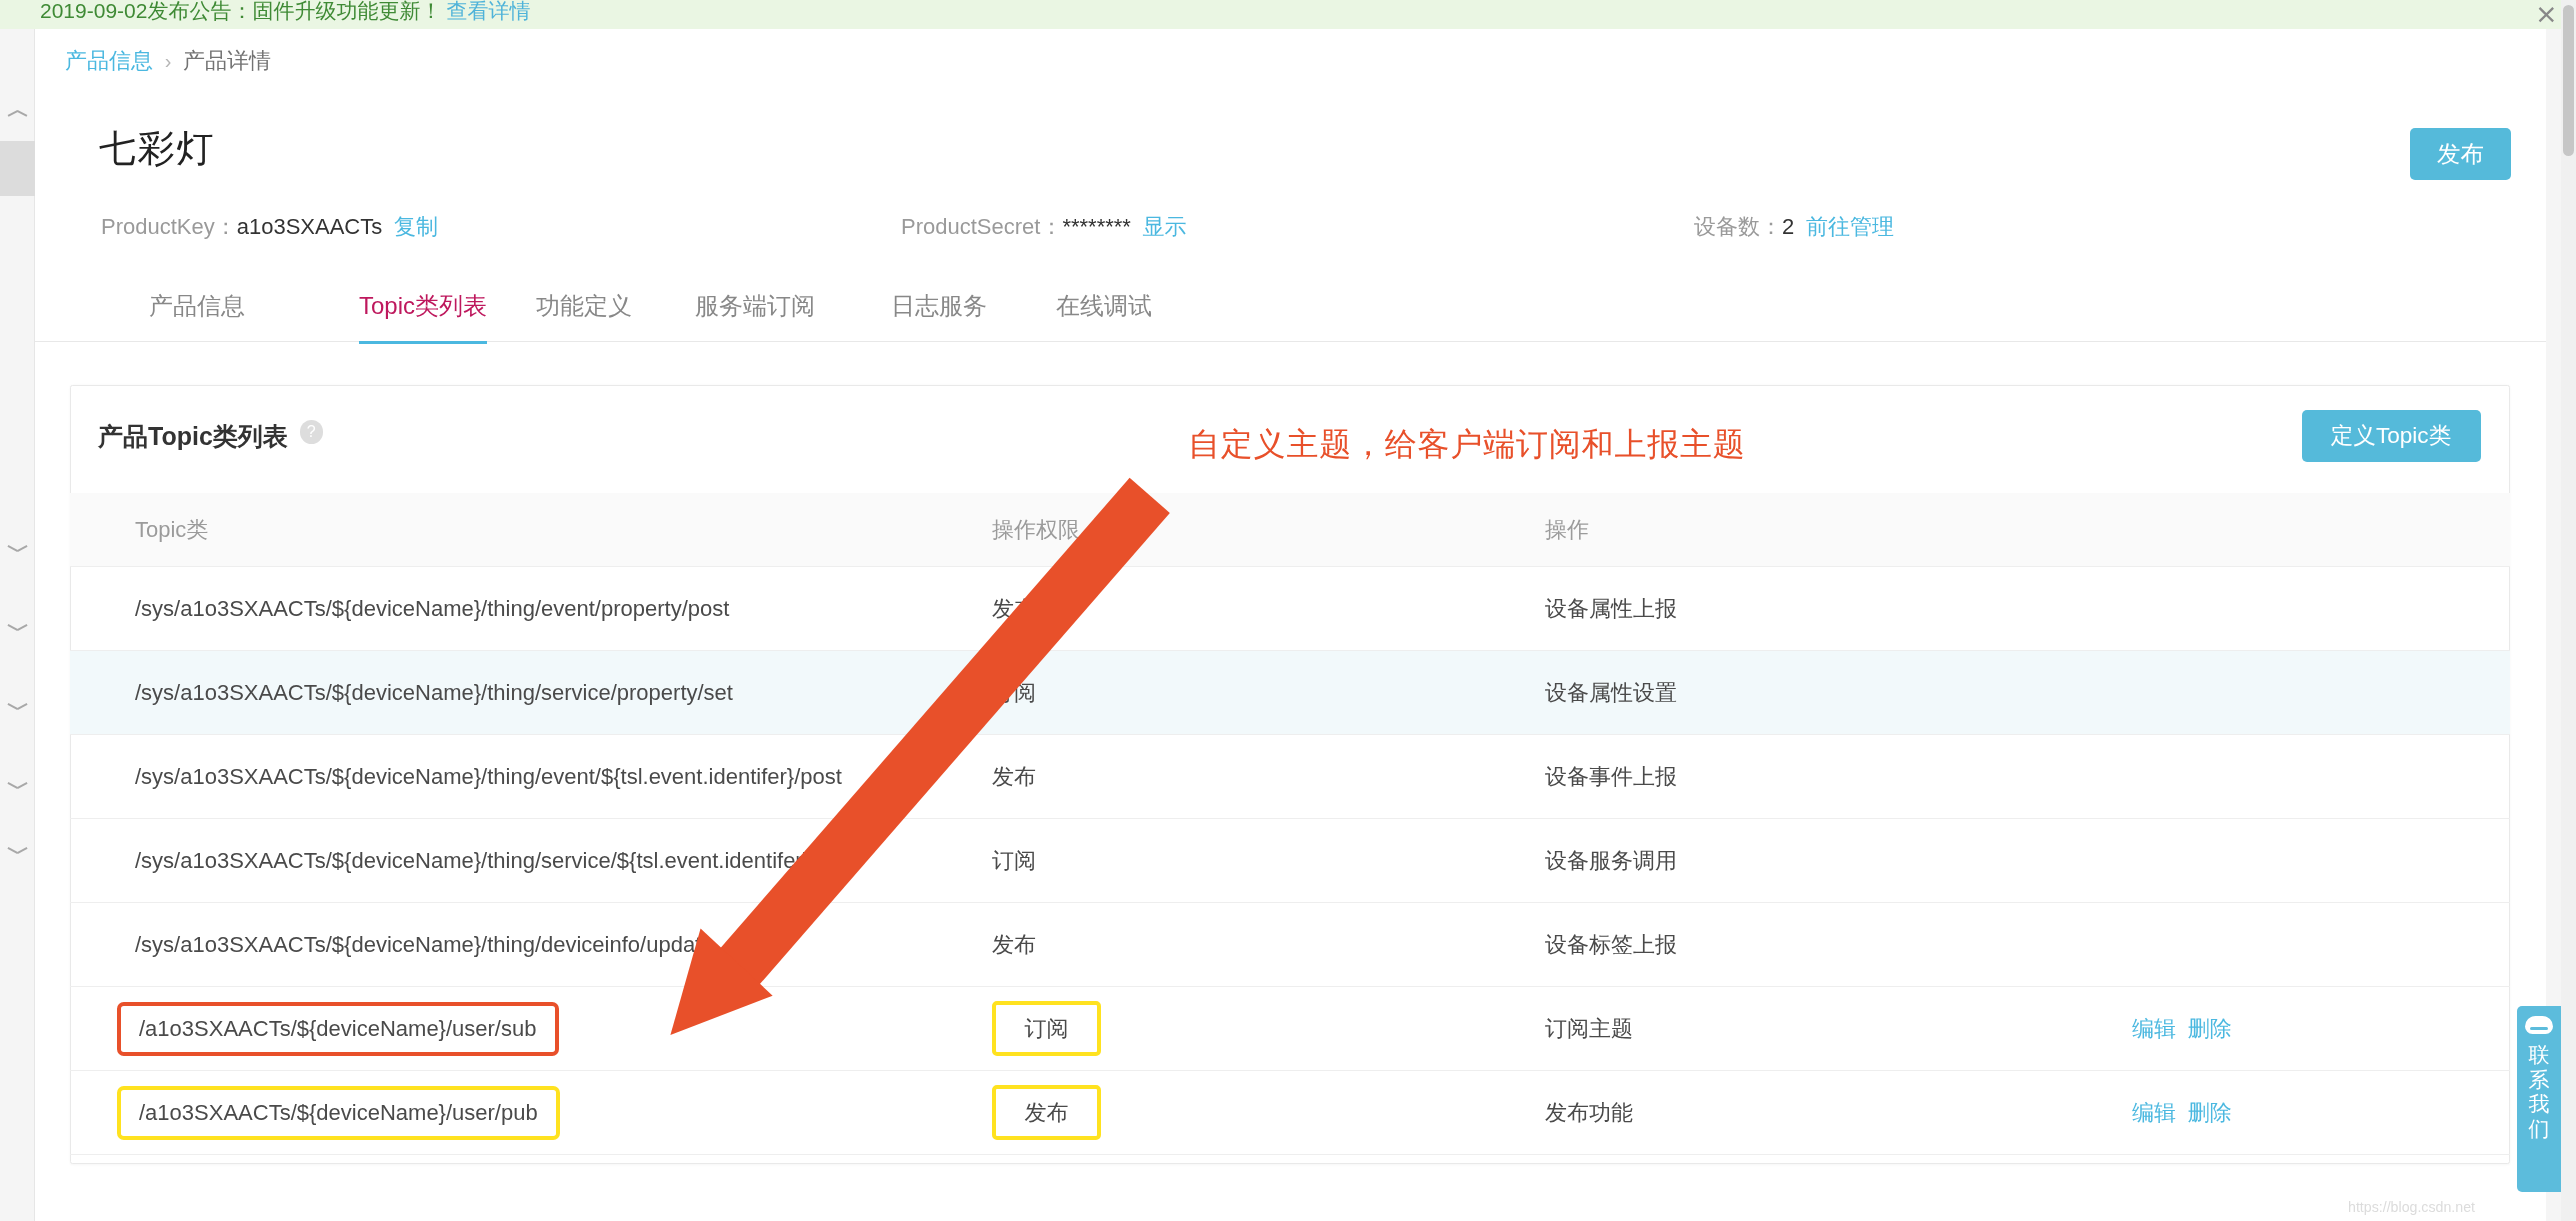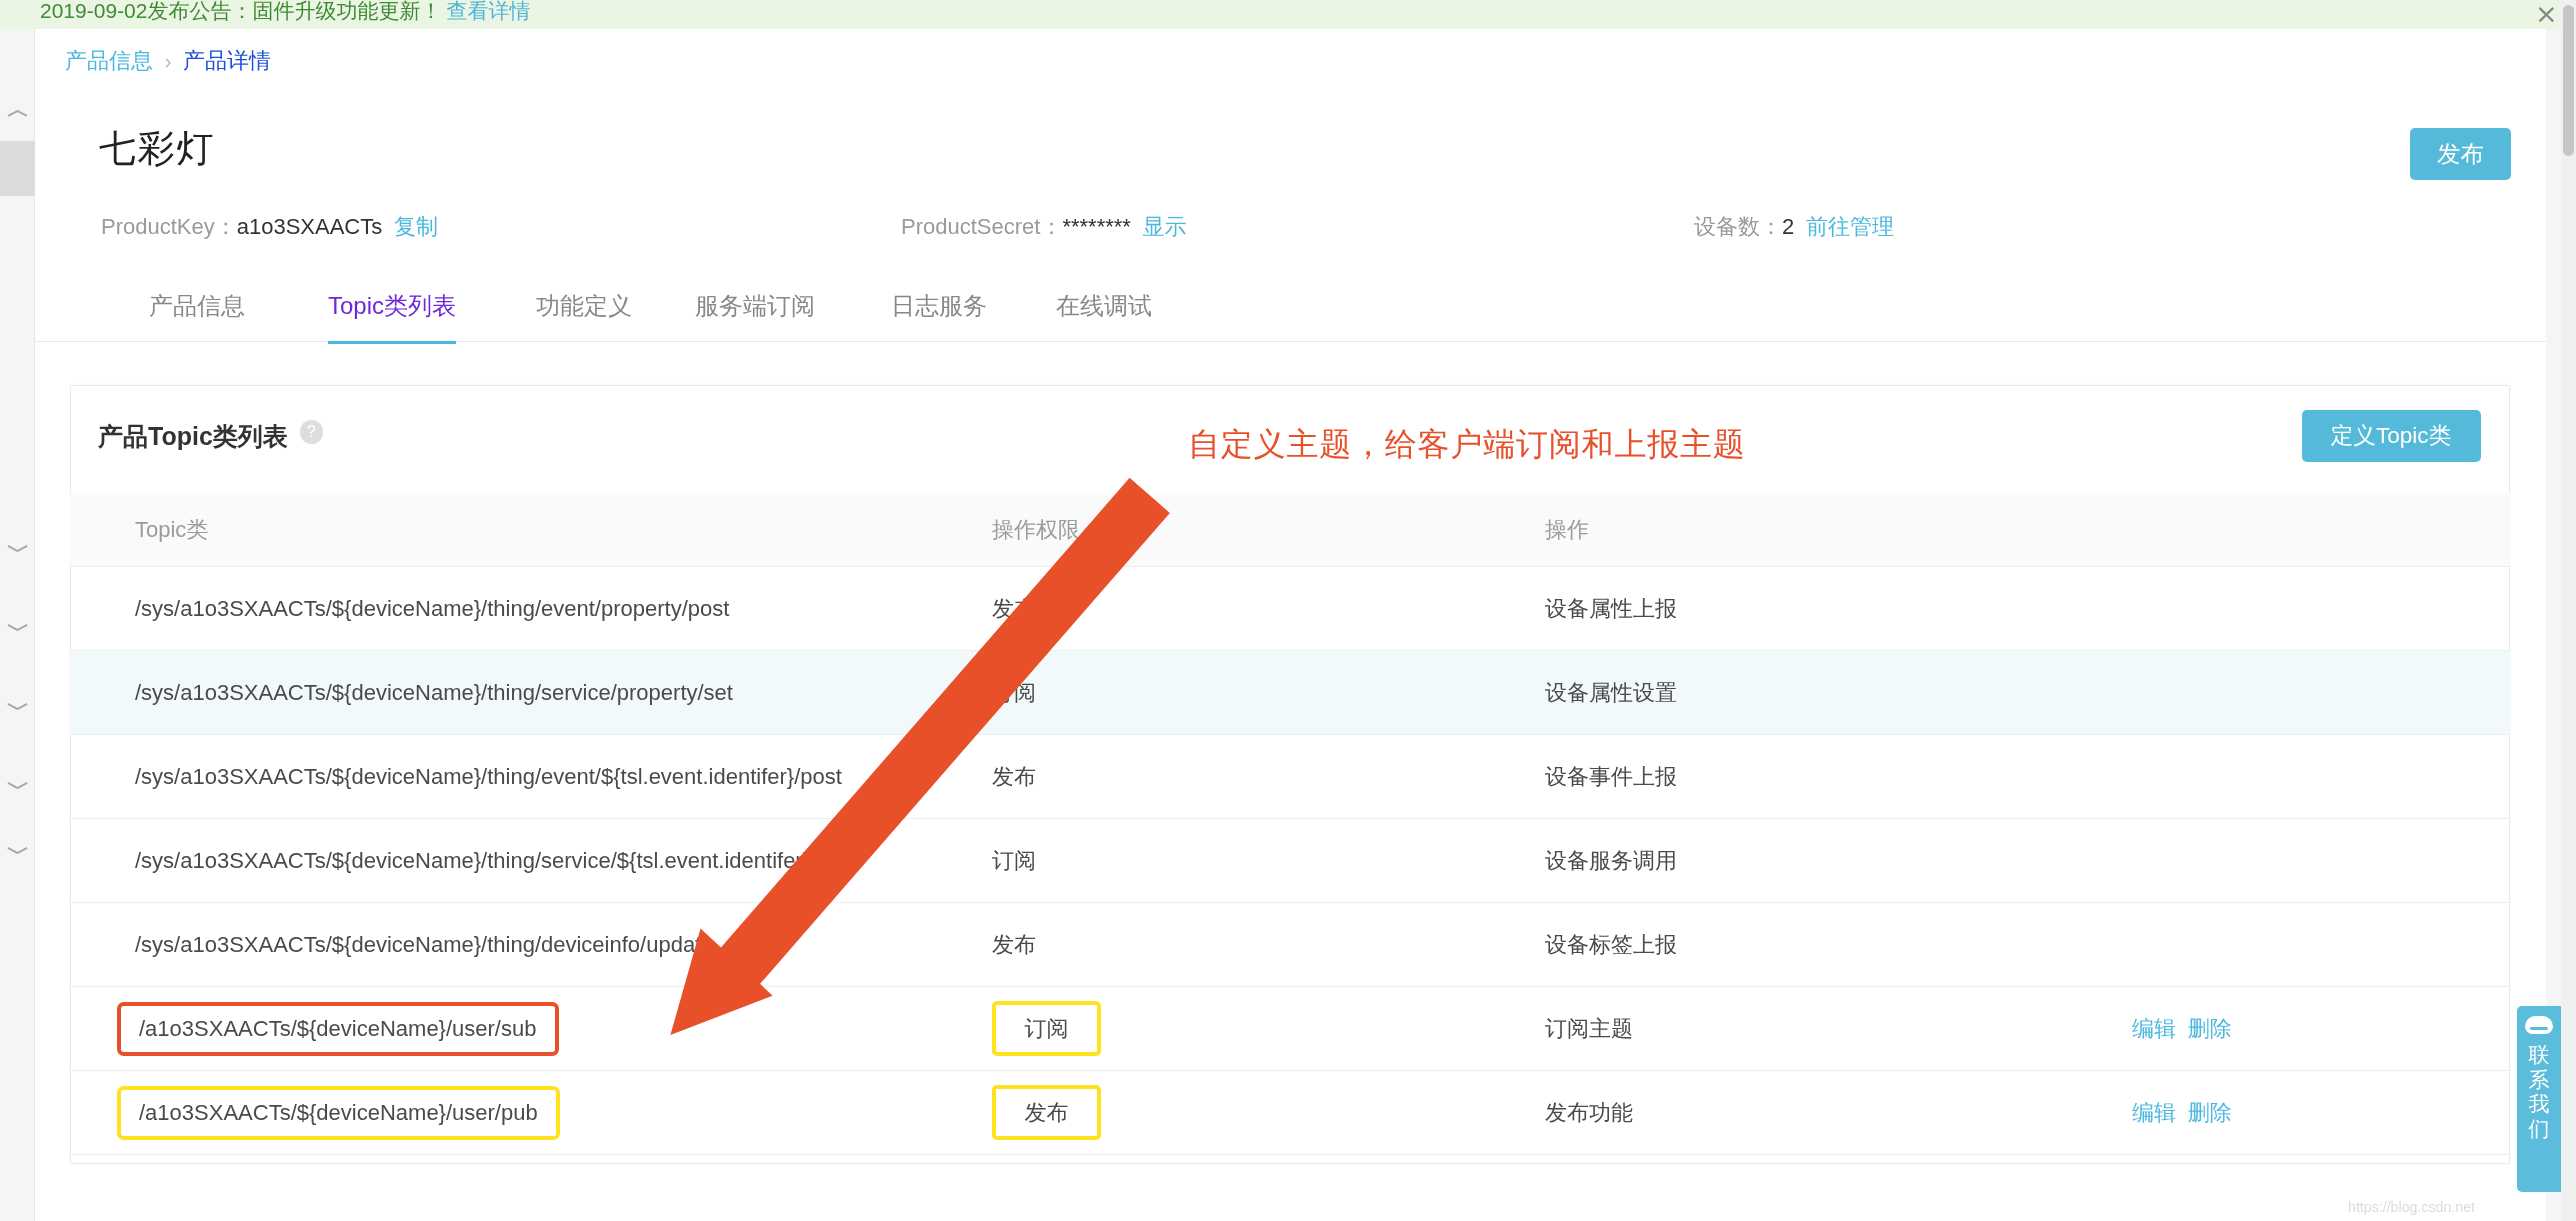--- a/index.html
+++ b/index.html
@@ -48,21 +48,21 @@
   
   .page {
     position: absolute; left: 35px; top: 28.5px; width: 2511px; height: 1193px;
     background: #ffffff;
   }
 
   
   .breadcrumb { position: absolute; left: 65px; top: 50px; font-size: 22px; line-height: 1; }
   .bc-link { color: #4bb8e0; }
   .bc-sep { color: #b5b5b5; margin: 0 11.7px; font-size: 20px; }
-  .bc-cur { color: #1d4ed8; margin-top: 14px; }
+  .bc-cur { color: #737373; margin-top: 14px; }
 
   
   .prod-title {
     position: absolute; left: 99px; top: 130px;
     font-size: 37px; color: #222; line-height: 1; letter-spacing: 1.7px;
   }
 
   
   .btn-publish {
     position: absolute; left: 2410px; top: 128px; width: 101px; height: 52px;
@@ -81,21 +81,21 @@
 
   
   .tabs {
     position: absolute; left: 35px; top: 277px; width: 2511px; height: 65px;
     border-bottom: 1.7px solid #e8e8e8;
   }
   .tab {
     position: absolute; top: 13.4px; font-size: 24px; color: #888; cursor: pointer;
     padding-bottom: 18.4px; white-space: nowrap;
   }
-  .tab.active { color: #6d28d9; border-bottom: 3.4px solid #4bb8e0; }
+  .tab.active { color: #be185d; border-bottom: 3.4px solid #4bb8e0; margin-left: 31px; }
 
   
   .card {
     position: absolute; left: 70px; top: 385px; width: 2440px; height: 779px;
     background: #fff; border: 0.8px solid #e9e9e9; border-radius: 2.5px;
     box-shadow: 0 0.8px 2.5px rgba(0,0,0,.04);
   }
   .card-title {
     position: absolute; left: 27px; top: 34px; font-size: 25px; font-weight: bold; color: #333;
     display: flex; align-items: flex-start; gap: 11.7px;

